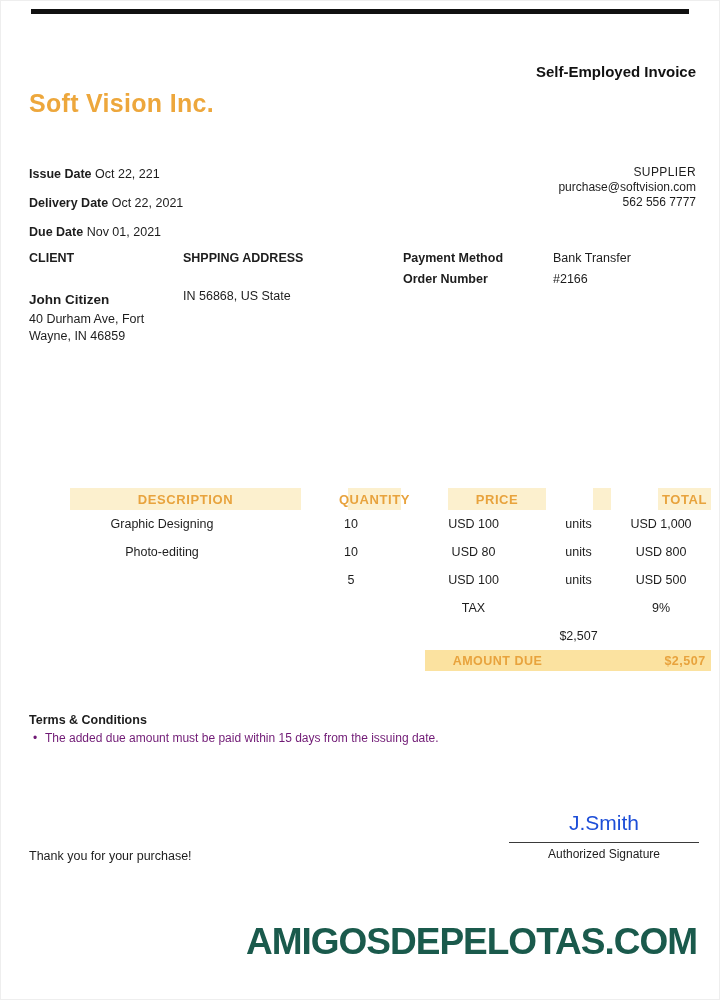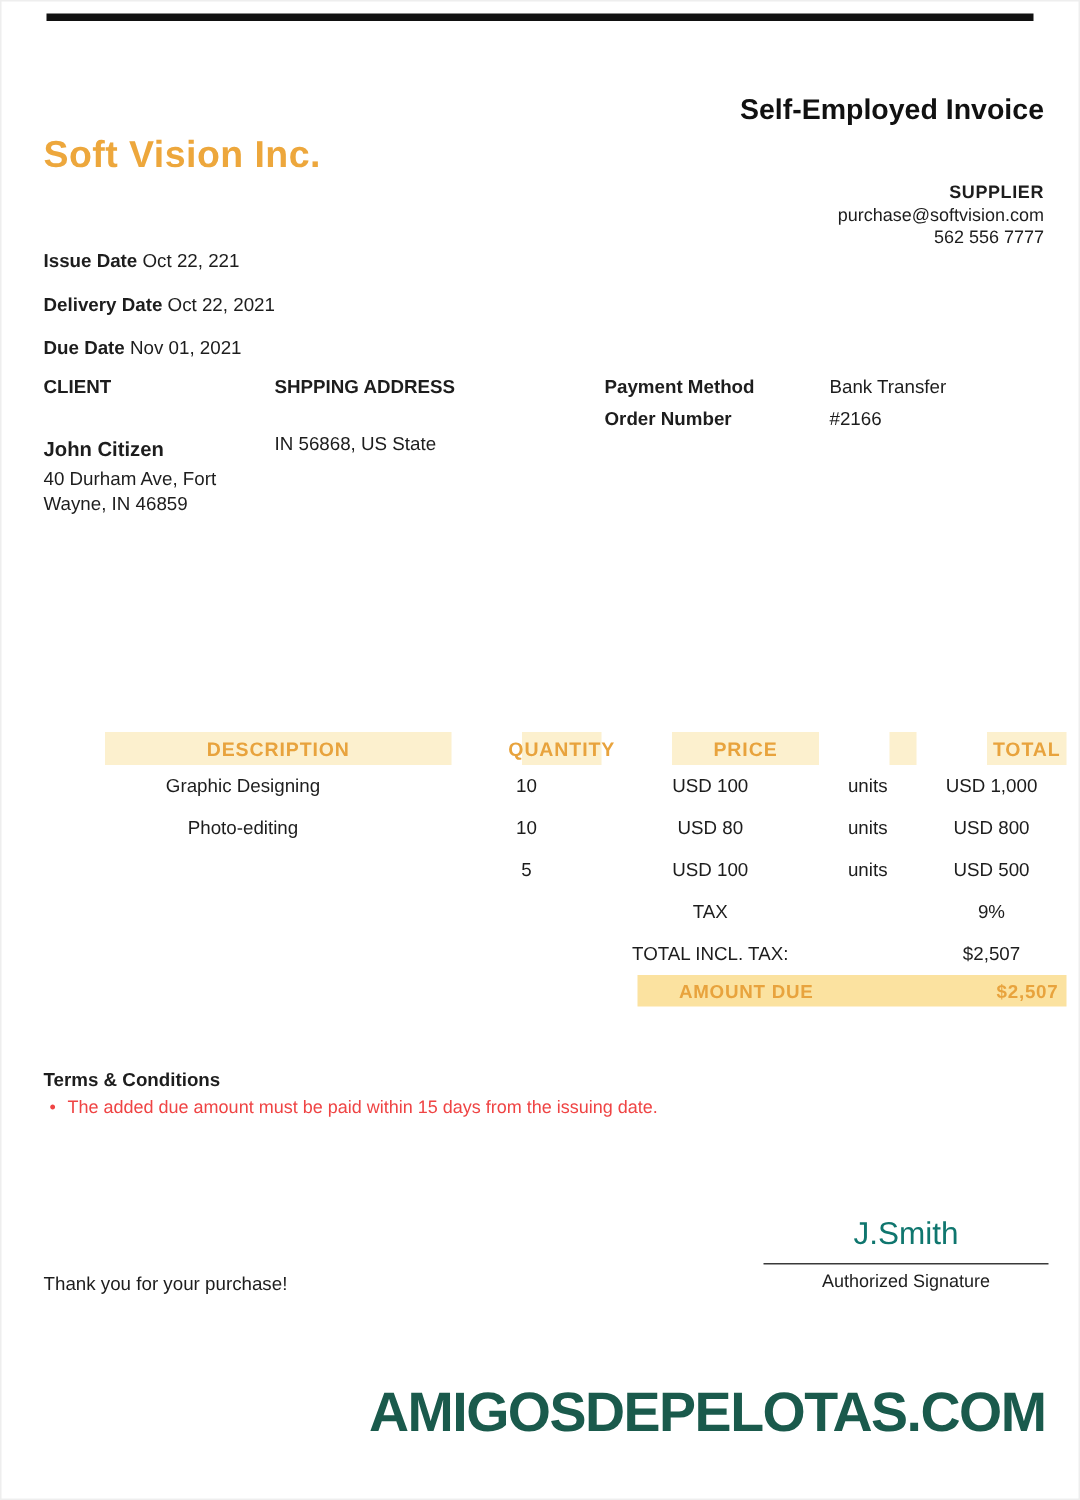--- a/index.html
+++ b/index.html
@@ -3,25 +3,25 @@
 <meta charset="utf-8">
 <style>
   html,body { margin:0; padding:0; background:#ffffff; }
   .page {
     position:relative; width:720px; height:1000px; margin:0 auto;
     background:#ffffff; font-family:"Liberation Sans", sans-serif;
     color:#1d1d1d; overflow:hidden; border:1px solid #eeeeee; box-sizing:border-box;
   }
   .top-bar { position:absolute; left:30px; top:8px; width:658px; height:5px; background:#111111; }
 
-  .invoice-title { position:absolute; right:23px; top:62px; font-size:19px; font-weight:bold; color:#111; }
+  .invoice-title { position:absolute; right:23px; top:62px; font-size:15px; font-weight:bold; color:#111; }
   .company-name { position:absolute; left:28px; top:88px; font-size:25px; font-weight:bold; color:#EDA73C; letter-spacing:0.3px; }
 
   .supplier-block { position:absolute; right:23px; top:120px; text-align:right; font-size:12px; line-height:15px; }
-  .supplier-label { font-weight:bold; letter-spacing:0.4px; }
+  .supplier-label { font-weight:normal; letter-spacing:0.4px;margin-top:44px; }
 
   .dates-block { position:absolute; left:28px; top:166px; font-size:12.5px; }
   .date-line { height:29px; }
   .date-label { font-weight:bold; }
 
   .parties { position:absolute; left:0; top:250px; width:720px; font-size:12.5px; }
   .client-label   { position:absolute; left:28px;  top:0; font-weight:bold; }
   .shipping-label { position:absolute; left:182px; top:0; font-weight:bold; }
   .pm-label  { position:absolute; left:402px; top:0;  font-weight:bold; }
   .on-label  { position:absolute; left:402px; top:21px; font-weight:bold; }
@@ -47,28 +47,28 @@
   .amount-due-row {
     grid-column:3 / 6; height:21px; margin-top:0px;
     display:grid; grid-template-columns:145px 65px 100px;
     background:#FBE2A0;
     margin-left:24px;
   }
   .amount-due-row .cell { height:21px; font-weight:bold; color:#E8A33D; letter-spacing:0.5px; }
 
   .terms { position:absolute; left:28px; top:712px; width:470px; }
   .terms-title { font-weight:bold; font-size:12.5px; margin-bottom:3px; }
-  .terms-list { margin:0; padding:0; list-style:none; font-size:12px; color:#ef4444; }
+  .terms-list { margin:0; padding:0; list-style:none; font-size:12px; color:#701a75; }
   .terms-list li { line-height:16px; padding-left:16px; position:relative; }
   .terms-list li::before { content:"\2022"; position:absolute; left:4px; }
 
   .thank-you { position:absolute; left:28px; top:848px; font-size:12.5px; }
 
   .signature-block { position:absolute; right:20px; top:810px; width:190px; text-align:center; }
-  .signature-name { font-size:21px; color:#0f766e; padding-bottom:7px; border-bottom:1.5px solid #3a3a3a; }
+  .signature-name { font-size:21px; color:#1d4ed8; padding-bottom:7px; border-bottom:1.5px solid #3a3a3a; }
   .signature-caption { font-size:12px; padding-top:4px; }
 
   .watermark {
     position:absolute; right:22px; top:920px;
     font-size:37px; font-weight:bold; color:#1A5A4C; letter-spacing:-1px;
   }
 </style>
 </head>
 <body>
 
@@ -142,21 +142,20 @@
     <div class="cell">USD 500</div>
 
     <div class="cell"></div>
     <div class="cell"></div>
     <div class="cell summary-cell">TAX</div>
     <div class="cell"></div>
     <div class="cell summary-cell">9%</div>
 
     <div class="cell"></div>
     <div class="cell"></div>
-    <div class="cell summary-cell">TOTAL INCL. TAX:</div>
     <div class="cell"></div>
     <div class="cell summary-cell">$2,507</div>
 
     <div class="amount-due-row">
       <div class="cell">AMOUNT DUE</div>
       <div class="cell"></div>
       <div class="cell">$2,507</div>
     </div>
   </div>
 

